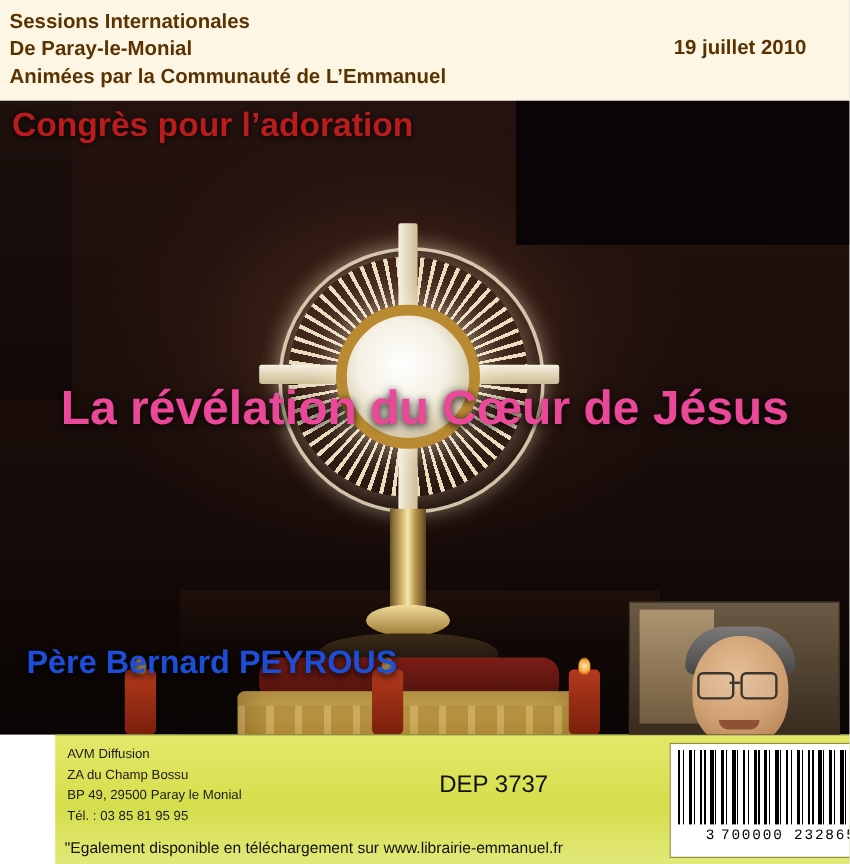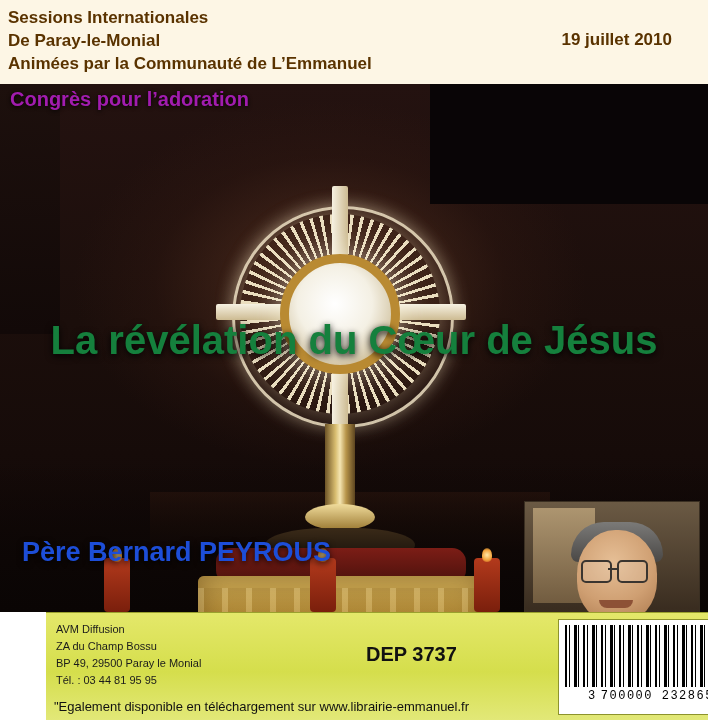--- a/index.html
+++ b/index.html
@@ -203,33 +203,33 @@
   }
   .c1 { left: 104px; }
   .c2 { left: 310px; }
   .c3 { left: 474px; }
 
   
   .congres {
     position: absolute;
     left: 10px;
     top: 88px;
-    color: #a21caf;
-    font-size: 20px;
+    color: #b91c1c;
+    font-size: 28px;
     font-weight: bold;
     text-shadow: 0 1px 4px rgba(0,0,0,0.9);
     z-index: 8;
   }
   .main-title {
     position: absolute;
     left: 0;
     top: 318px;
     width: 708px;
     text-align: center;
-    color: #15803d;
+    color: #ec4899;
     font-size: 40px;
     font-weight: bold;
     text-shadow: 0 2px 7px rgba(0,0,0,0.95);
     z-index: 8;
   }
   .author {
     position: absolute;
     left: 22px;
     top: 537px;
     color: #1d4ed8;
@@ -315,21 +315,21 @@
     color: #1b1b1b;
     font-size: 11px;
     line-height: 17px;
   }
   .dep {
     position: absolute;
     left: 320px;
     top: 30px;
     color: #111111;
     font-size: 20px;
-    font-weight: bold;
+    font-weight: normal;
   }
   .dl-note {
     position: absolute;
     left: 8px;
     bottom: 6px;
     color: #111111;
     font-size: 13px;
   }
   .barcode-box {
     position: absolute;
@@ -417,21 +417,21 @@
 
   <div class="congres">Congrès pour l’adoration</div>
   <div class="main-title">La révélation du Cœur de Jésus</div>
   <div class="author">Père Bernard PEYROUS</div>
 
   <div class="bottom">
     <div class="addr">
       <div>AVM Diffusion</div>
       <div>ZA du Champ Bossu</div>
       <div>BP 49, 29500 Paray le Monial</div>
-      <div>Tél. : 03 44 81 95 95</div>
+      <div>Tél. : 03 85 81 95 95</div>
     </div>
     <div class="dep">DEP 3737</div>
     <div class="dl-note">"Egalement disponible en téléchargement sur www.librairie-emmanuel.fr</div>
     <div class="barcode-box">
       <div class="bars"></div>
       <div class="bc-num">
         <span>3</span><span>700000 232865</span>
       </div>
     </div>
   </div>

